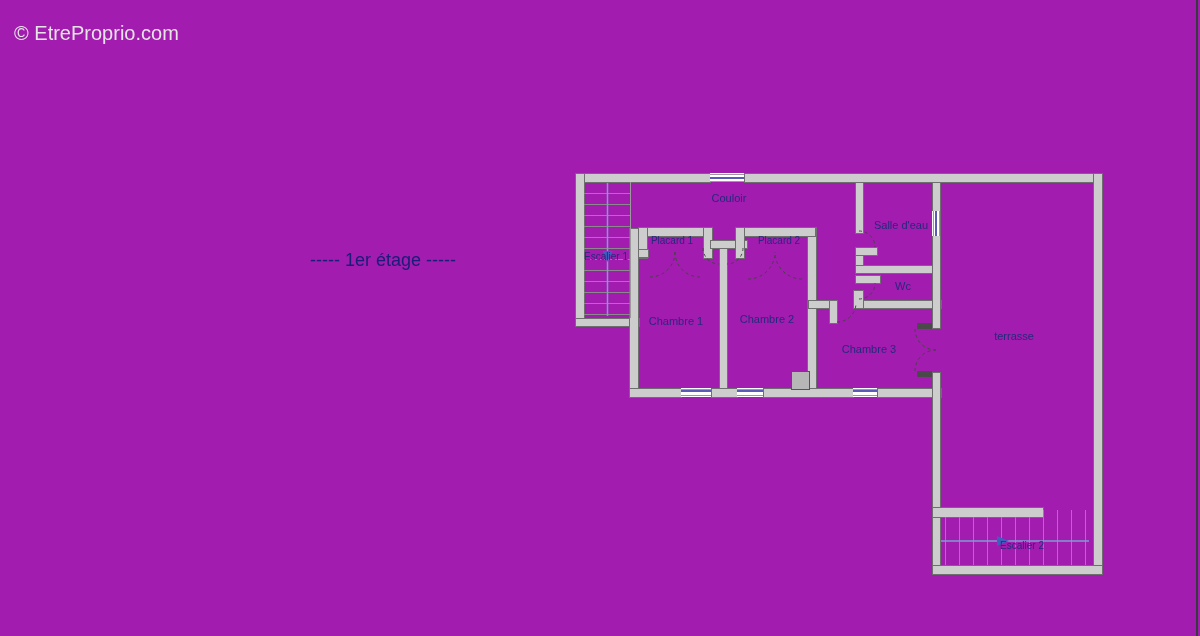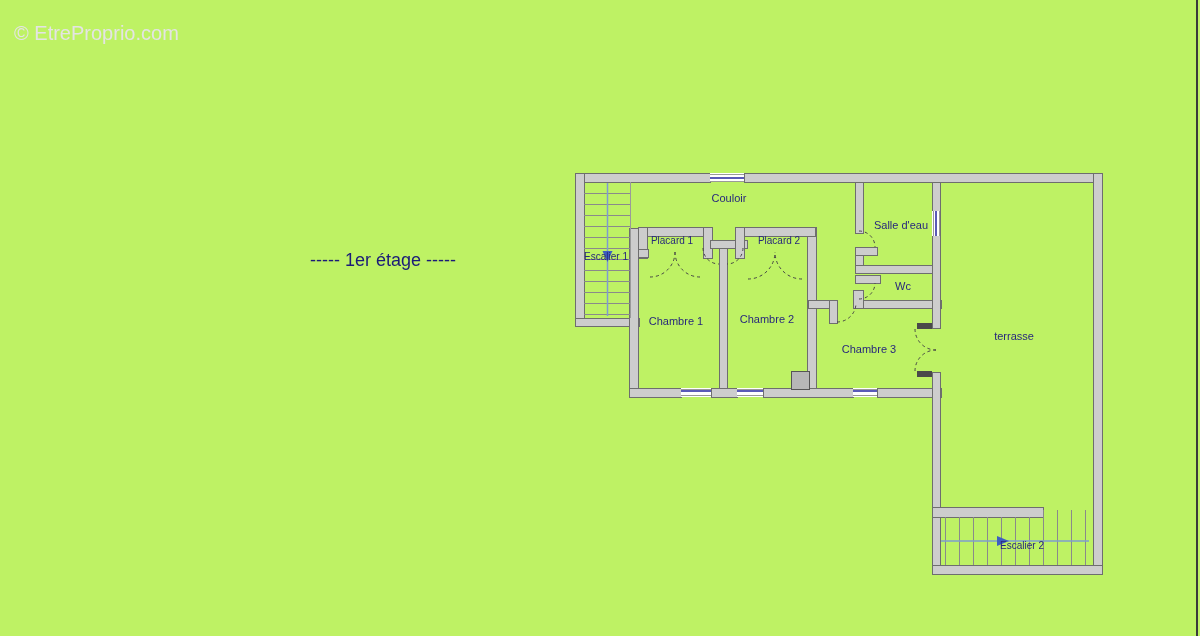--- a/index.html
+++ b/index.html
@@ -1,16 +1,16 @@
 <!DOCTYPE html>
 <html><head>
 <meta charset="utf-8">
 <style>
   html,body{margin:0;padding:0;background:#ffffff;width:1200px;height:636px;overflow:hidden;}
-  .stage{position:relative;width:1200px;height:636px;background:#bef264;font-family:"Liberation Sans",sans-serif;}
+  .stage{position:relative;width:1200px;height:636px;background:#a21caf;font-family:"Liberation Sans",sans-serif;}
   svg{position:absolute;left:0;top:0;}
   .wall{fill:#cdcdcd;stroke:#6e6e6e;stroke-width:1;shape-rendering:crispEdges;}
   .duct{fill:#b7b7b7;stroke:#555;stroke-width:1;shape-rendering:crispEdges;}
   .jamb{fill:#4a4a4a;shape-rendering:crispEdges;}
   .tread{stroke:#8a8a8a;stroke-width:1;shape-rendering:crispEdges;}
   .edge{stroke:#9a9a9a;stroke-width:1;shape-rendering:crispEdges;}
   .hairline{stroke:#9a9a9a;stroke-width:1;shape-rendering:crispEdges;}
   .winblue{stroke:#5a5ab8;stroke-width:2;shape-rendering:crispEdges;}
   .stairline{stroke:#7e9cd0;stroke-width:1.5;}
   .arrow{fill:#3e5fc0;}

